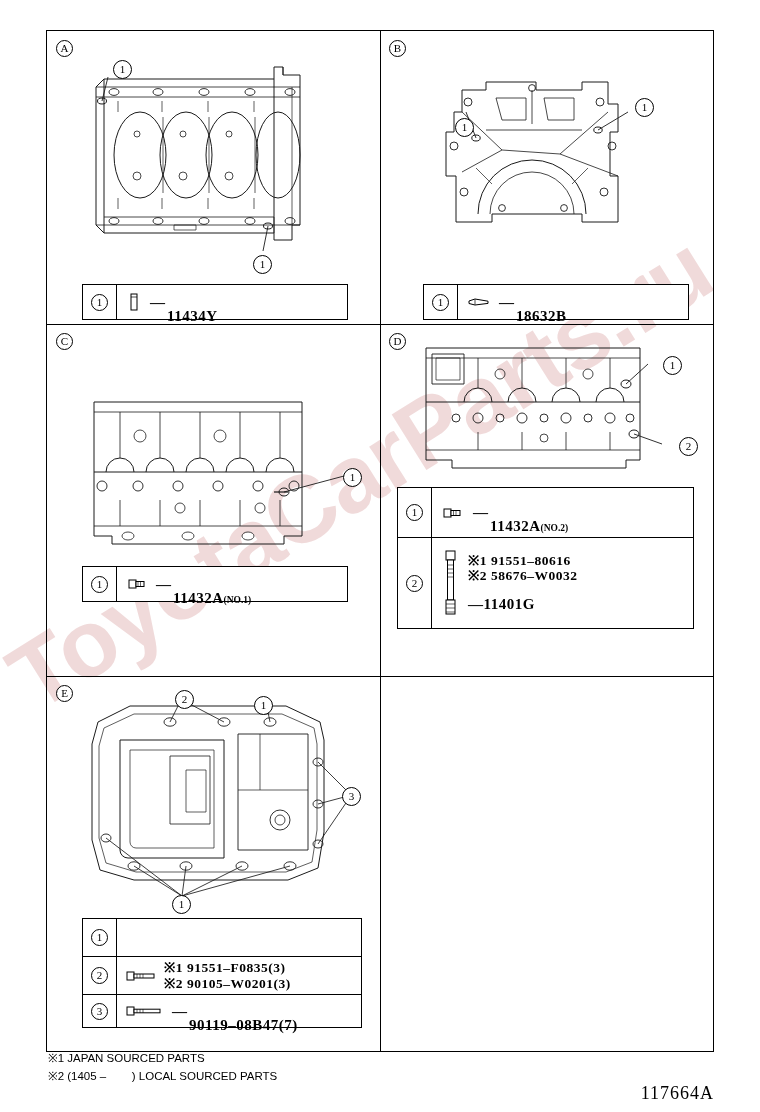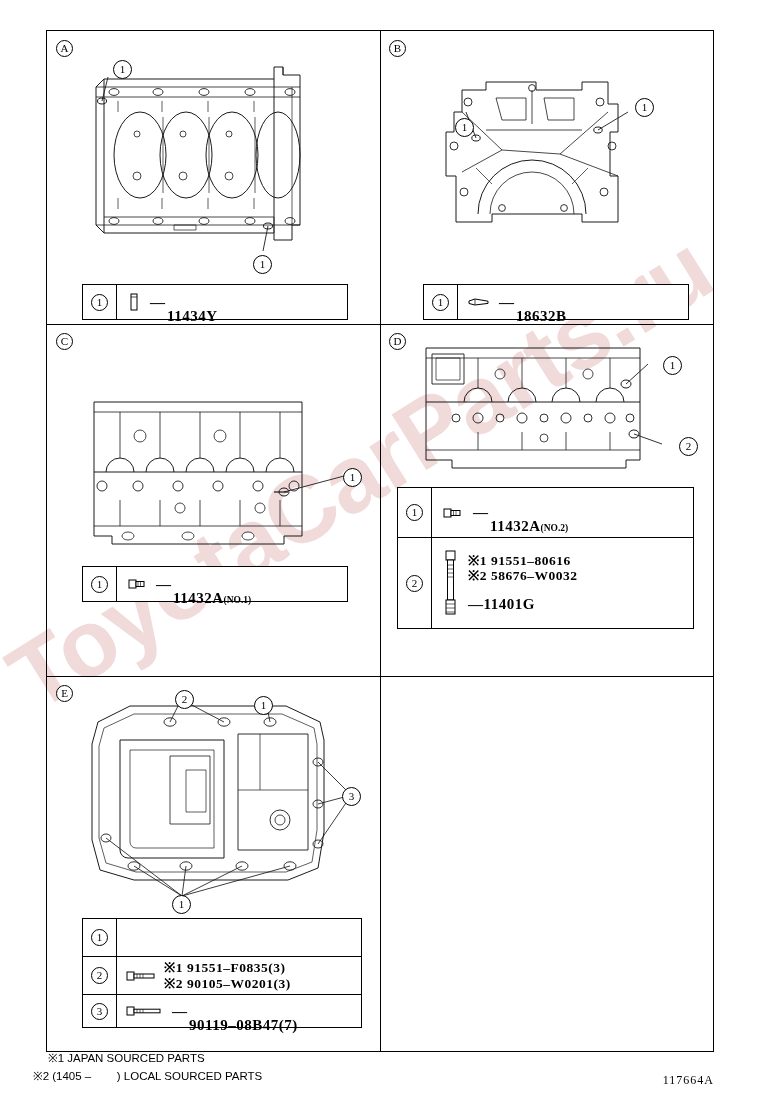--- a/index.html
+++ b/index.html
@@ -145,23 +145,23 @@
   
   .footnote {
     position:absolute;
     font-family:"Liberation Sans", sans-serif;
     font-size:11.5px;
     color:#000;
     white-space:pre;
   }
   .docid {
     position:absolute;
-    right:46px; bottom:24px;
+    right:46px; bottom:8px;
     font-family:"Liberation Serif", serif;
-    font-size:12px;
+    font-size:18px;
     letter-spacing:1px;
   }
   svg.art { position:absolute; overflow:visible; }
   svg.art * { vector-effect: non-scaling-stroke; }
 </style>
 </head>
 <body>
 
 <div class="page">
 
@@ -596,16 +596,16 @@
             </g>
           </svg>
         </span>
         <span class="dash">—</span>
         <span class="part-text">90119–08B47(7)</span>
       </div>
     </div>
   </div>
 
   <div class="footnote" style="left:48px; top:1050px;">※1 JAPAN SOURCED PARTS</div>
-  <div class="footnote" style="left:33px; top:1068px;">※2 (1405 –        ) LOCAL SOURCED PARTS</div>
+  <div class="footnote" style="left:48px; top:1068px;">※2 (1405 –        ) LOCAL SOURCED PARTS</div>
   <div class="docid">117664A</div>
 
 </div>
 
 </body></html>

